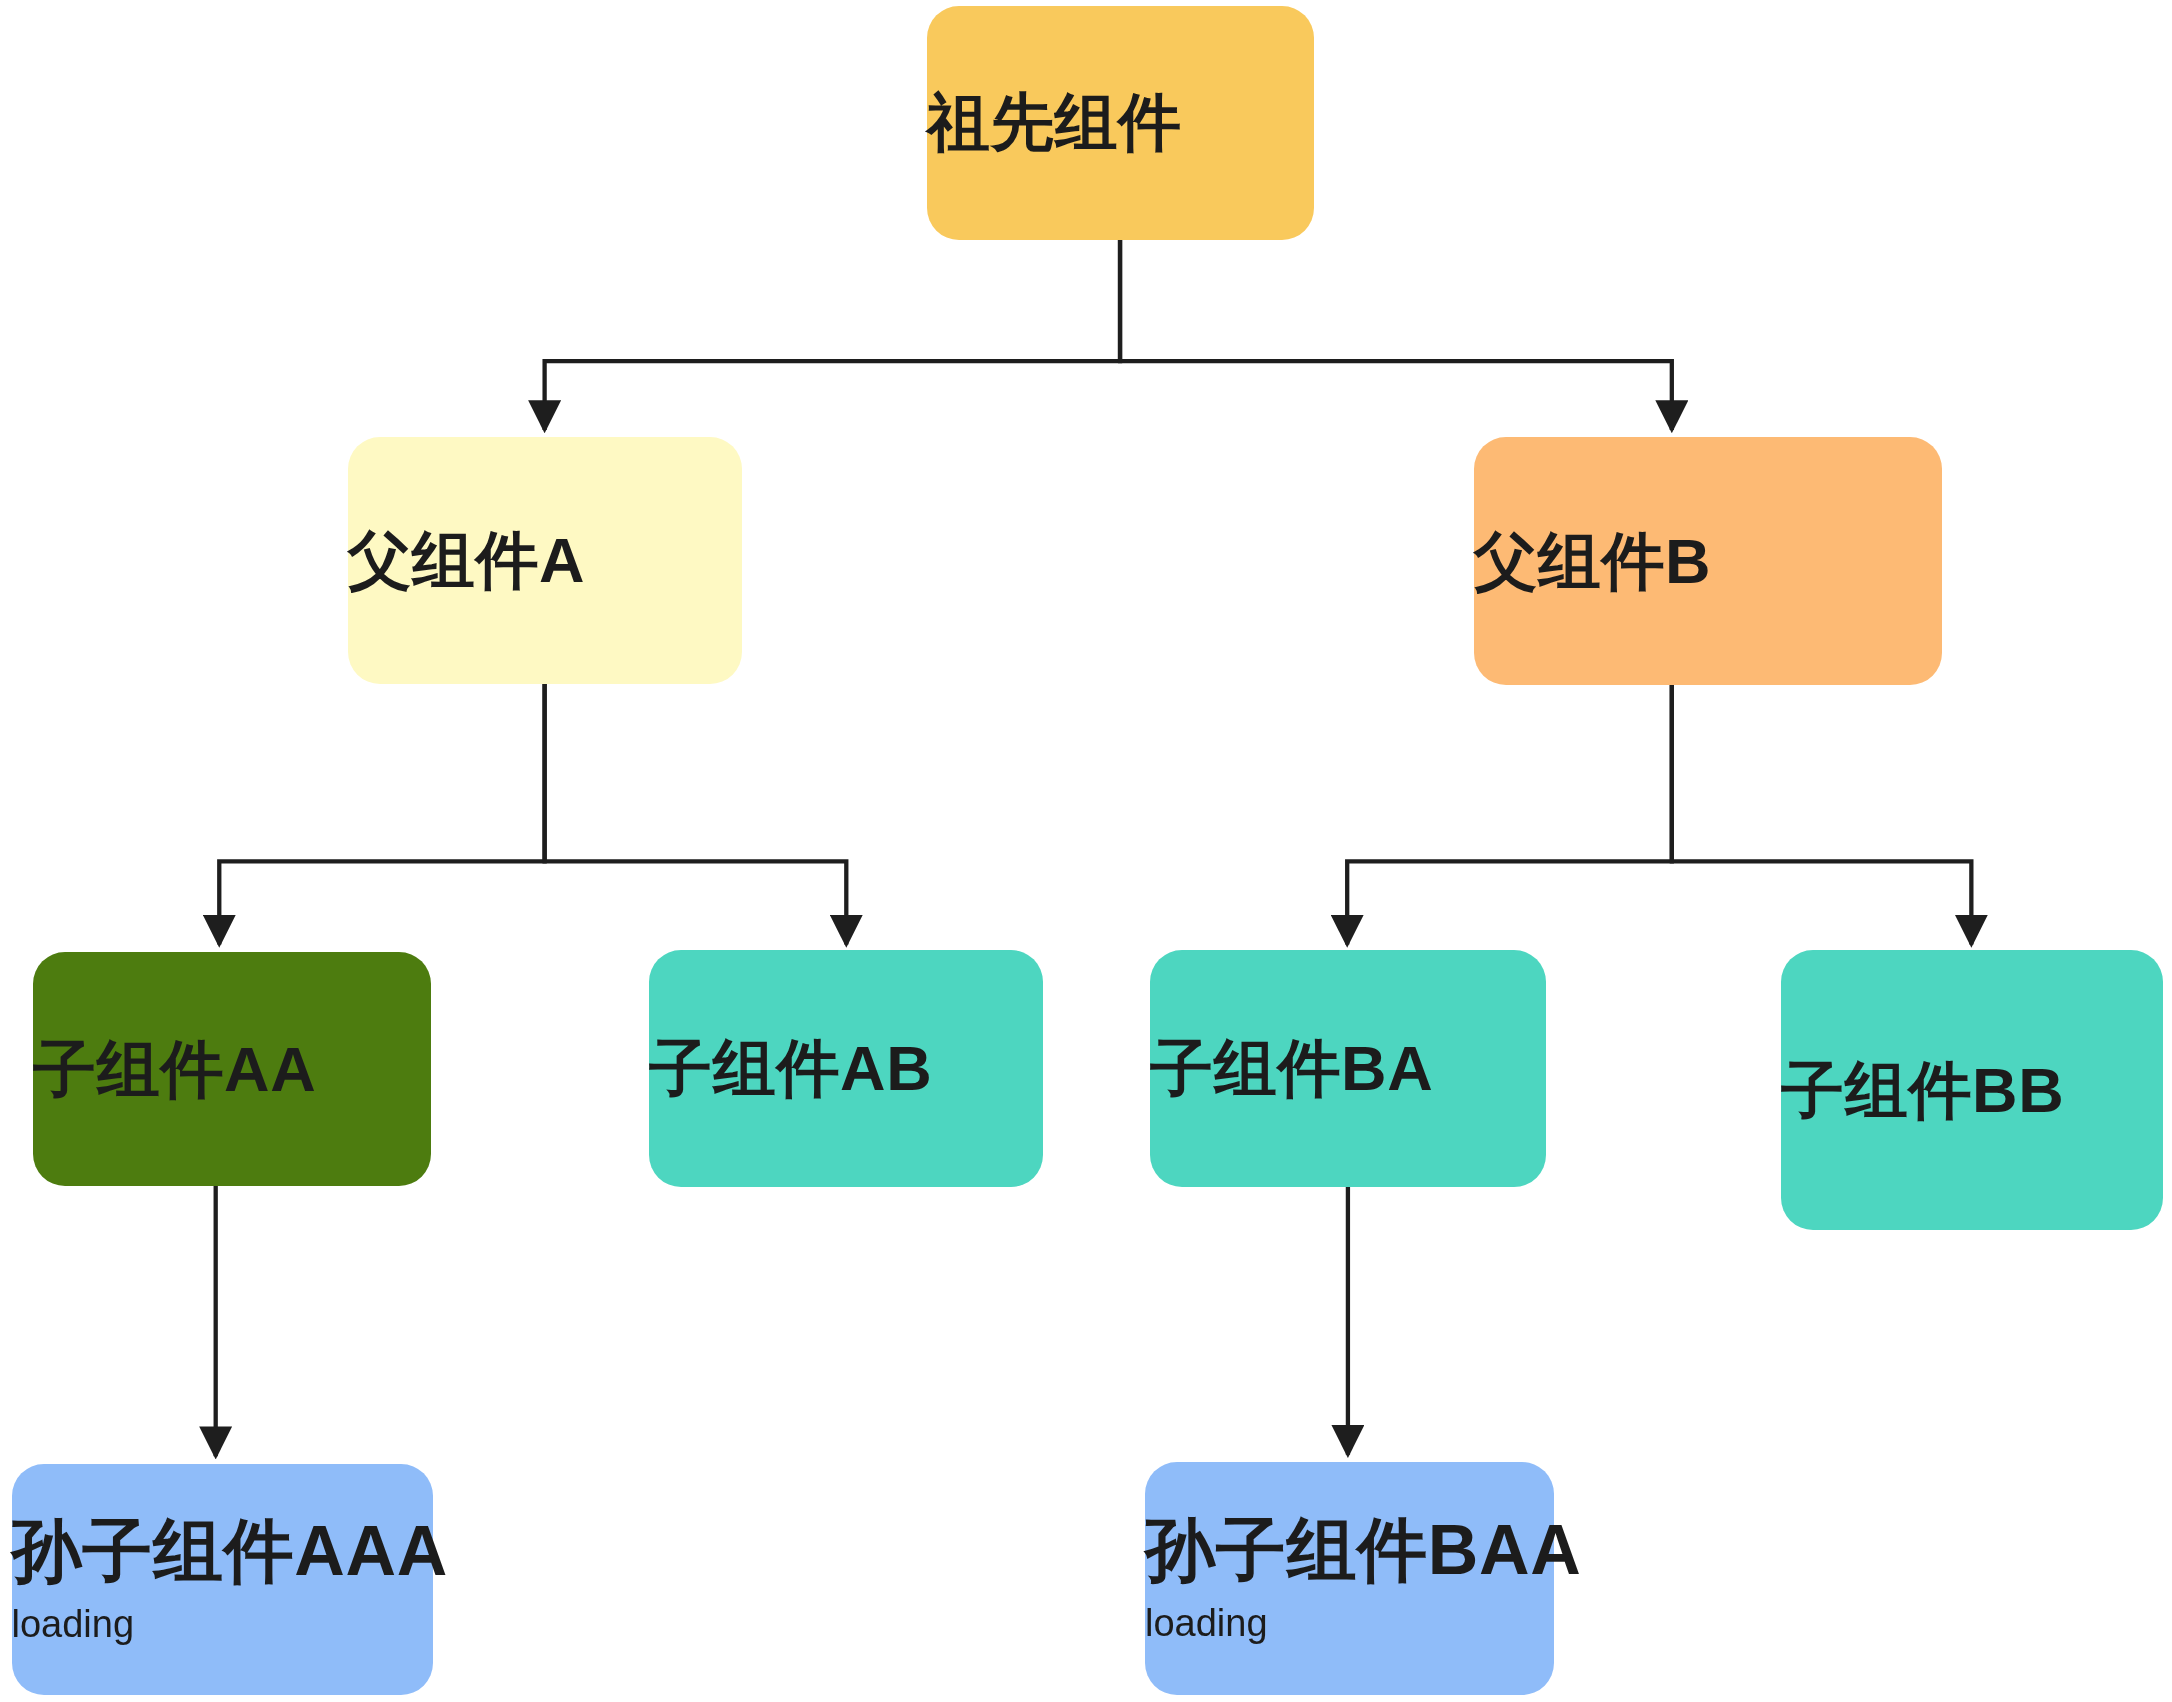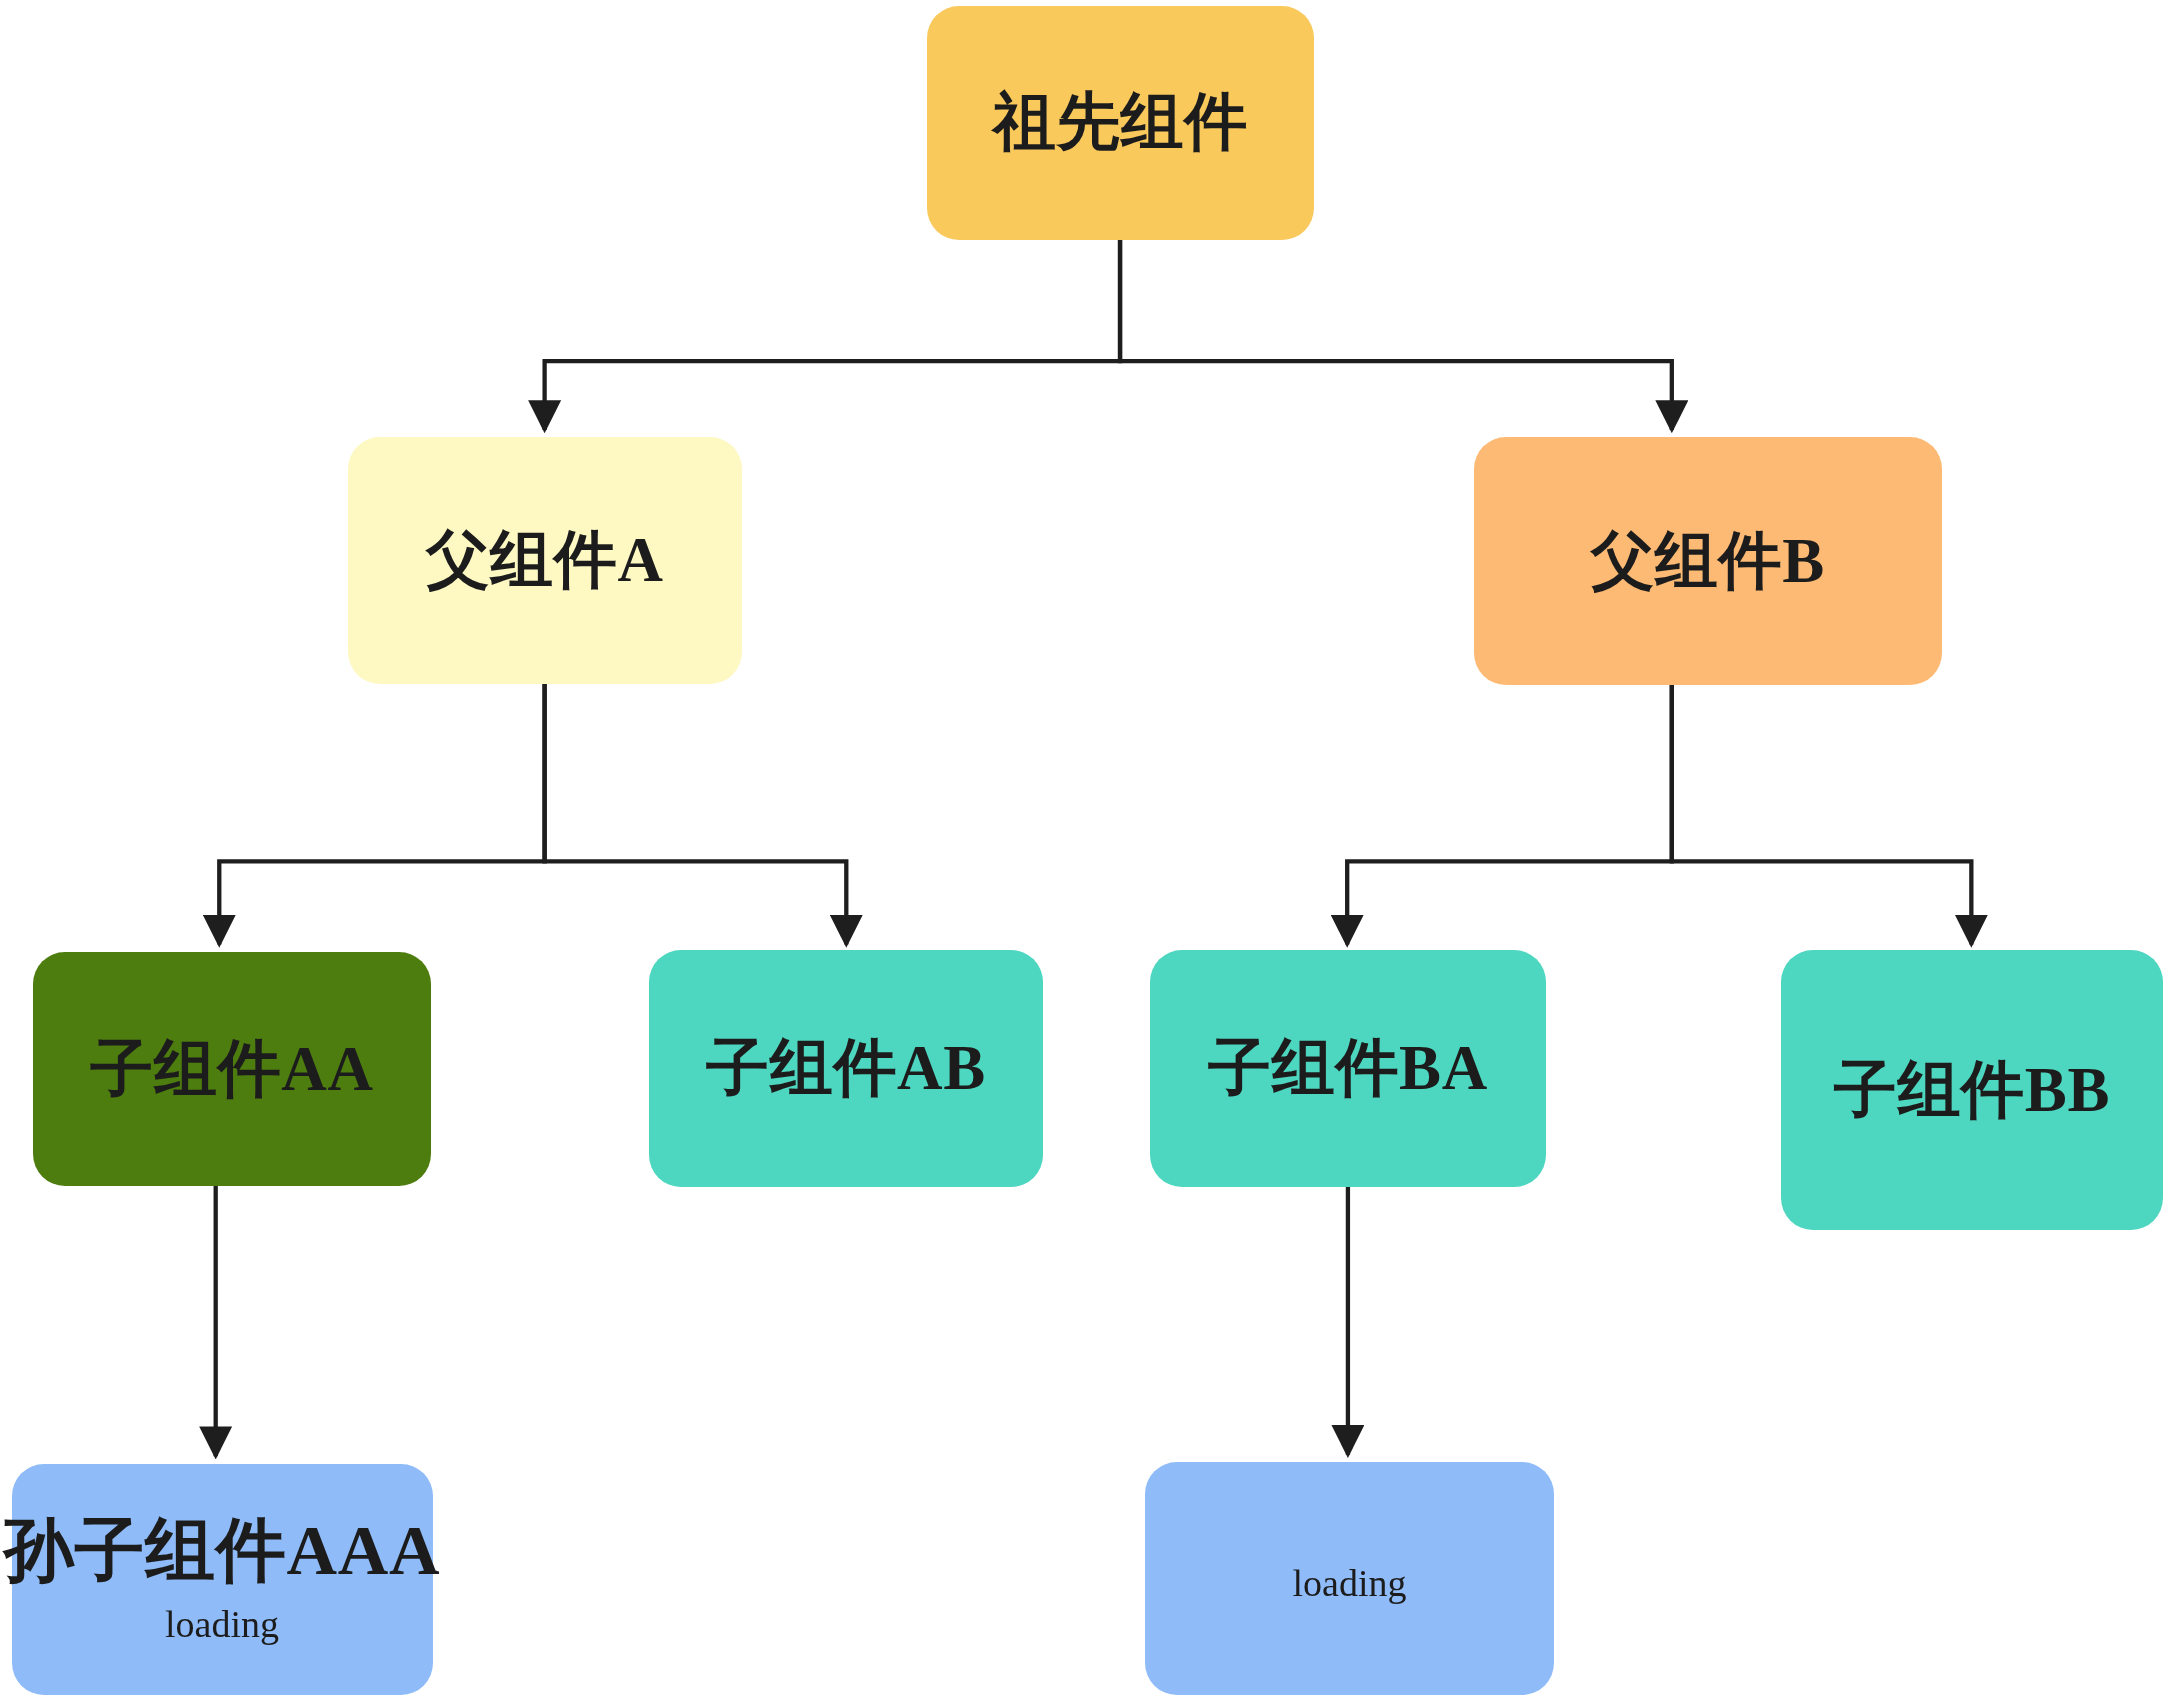--- a/index.html
+++ b/index.html
@@ -19,26 +19,25 @@
     position: absolute;
     inset: 0;
     width: 100%;
     height: 100%;
   }
   .node {
     position: absolute;
     border-radius: 32px;
     display: flex;
     flex-direction: column;
-    align-items: center;
+    align-items: flex-start;
     justify-content: center;
     text-align: center;
     color: #1c1c1c;
     box-sizing: border-box;
-    font-family: Liberation Serif, serif;
   }
   .node .label {
     font-weight: bold;
     font-size: 63px;
     line-height: 1.15;
     letter-spacing: 0.7px;
     white-space: nowrap;
   }
   .node.grand .label {
     font-size: 70px;
@@ -96,17 +95,18 @@
   </div>
   <div class="node" style="left: 1781px; top: 950px; width: 382px; height: 280px; background-color: rgb(77, 214, 192); color: rgb(28, 28, 28);">
     <span class="label">子组件BB</span>
   </div>
 
   <div class="node grand" style="left: 11.5px; top: 1464px; width: 421px; height: 231px; background-color: rgb(143, 188, 249); color: rgb(28, 28, 28);">
     <span class="label">孙子组件AAA</span>
     <span class="status">loading</span>
   </div>
   <div class="node grand" style="left: 1145px; top: 1462px; width: 409px; height: 233px; background-color: rgb(143, 188, 249); color: rgb(28, 28, 28);">
+    <span class="label">孙子组件BAA</span>
     <span class="status">loading</span>
   </div>
 
 </div>
 
 
 </body></html>

